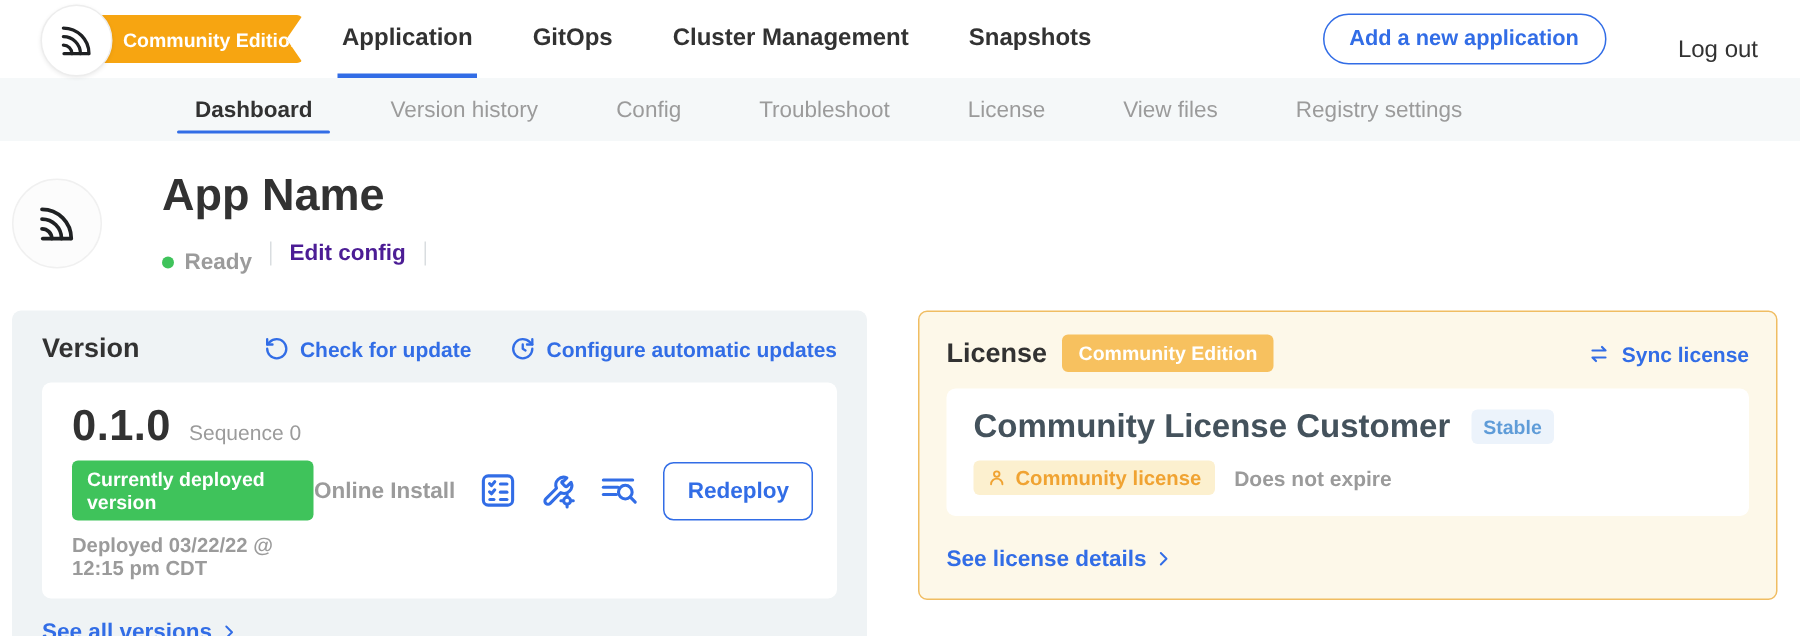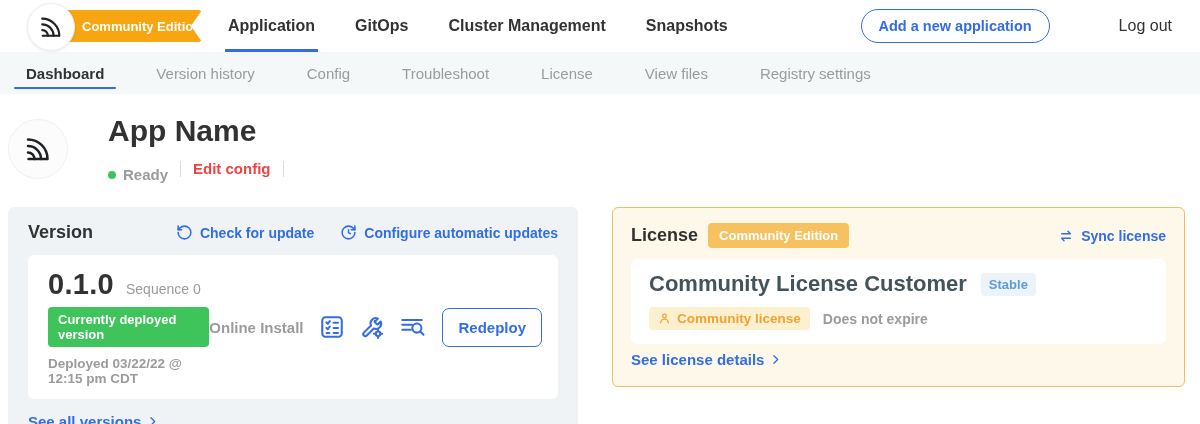--- a/index.html
+++ b/index.html
@@ -20,42 +20,42 @@
     clip-path:polygon(0 0,100% 0,calc(100% - 11px) 50%,100% 100%,0 100%);
   }
   .logo-circle{
     position:absolute;left:27px;top:3px;width:46px;height:46px;background:#fff;
     border:1px solid #ededed;border-radius:50%;display:flex;align-items:center;justify-content:center;
     box-shadow:0 1px 3px rgba(0,0,0,.08);z-index:2;
   }
   .nav-items{display:flex;align-items:stretch;height:52px;gap:40px;margin-left:16px;}
   .nav-item{display:flex;align-items:center;font-size:16px;font-weight:600;color:#323232;position:relative;cursor:pointer;}
   .nav-item.active::after{content:"";position:absolute;left:-3px;right:-3px;bottom:0;height:3px;background:#326de6;}
-  .topnav-right{margin-left:auto;display:flex;align-items:center;gap:30px;}
+  .topnav-right{margin-left:auto;display:flex;align-items:flex-end;gap:9px;}
   .add-app-btn{border:1.5px solid #326de6;color:#326de6;background:#fff;border-radius:18px;
     padding:8px 17px;font-size:14.5px;font-weight:bold;font-family:inherit;cursor:pointer;}
   .logout{font-size:16px;color:#323232;font-weight:500;cursor:pointer;padding-left:39px;}
 
   
-  .subnav{height:42px;background:#f5f8f9;display:flex;align-items:stretch;}
+  .subnav{height:42px;background:#f5f8f9;display:flex;align-items:stretch;padding-left:104px;}
   .subnav-item{display:flex;align-items:center;padding:0 26px;font-size:15px;color:#9b9b9b;position:relative;cursor:pointer;}
   .subnav-item.active{color:#323232;font-weight:bold;}
   .subnav-item.active::after{content:"";position:absolute;left:14px;right:14px;bottom:5px;height:2.5px;background:#326de6;border-radius:2px;}
 
   
   .app-header{display:flex;align-items:center;gap:40px;margin:20px 0 0 8px;}
   .app-avatar{width:58px;height:58px;border-radius:50%;background:#fcfcfc;border:1px solid #f0f0f0;
     display:flex;align-items:center;justify-content:center;}
   .app-title{font-size:30px;font-weight:bold;margin:0;line-height:1.1;}
   .app-status-row{display:flex;align-items:center;gap:12px;margin-top:7px;}
   .status-wrap{display:flex;align-items:center;gap:7px;margin-top:12px;}
   .status-dot{width:8px;height:8px;border-radius:50%;background:#3fc35b;}
   .status-text{font-size:15px;color:#9b9b9b;font-weight:600;}
   .v-divider{width:1px;height:16px;background:#d9dde0;}
-  .edit-config{color:#ef4444;font-weight:bold;font-size:15px;cursor:pointer;}
+  .edit-config{color:#4c1d95;font-weight:bold;font-size:15px;cursor:pointer;}
 
   
   .cards{display:flex;align-items:flex-start;gap:34px;margin:24px 15px 0 8px;}
   .card-head{display:flex;align-items:center;}
   .card-title{font-size:18px;font-weight:bold;color:#323232;}
   .icon-link{display:inline-flex;align-items:center;gap:7px;color:#326de6;font-size:14px;font-weight:bold;cursor:pointer;white-space:nowrap;}
   .see-link{display:inline-flex;align-items:center;gap:5px;color:#326de6;font-size:15px;font-weight:bold;cursor:pointer;}
 
   .version-card{width:570px;flex:none;background:#eff3f5;border-radius:6px;padding:15px 20px 17px;box-sizing:border-box;}
   .head-links{margin-left:auto;display:flex;gap:26px;}
@@ -76,21 +76,21 @@
   .license-card{flex:1;background:#fdf8e9;border:1px solid #f0bd62;border-radius:6px;padding:15px 18px 17px;box-sizing:border-box;}
   .edition-badge{background:#f7c15f;color:#fff;font-size:13px;font-weight:bold;border-radius:4px;padding:5px 11px;margin-left:10px;}
   .license-inner{background:#fff;border-radius:6px;margin-top:11px;padding:12px 18px 14px;}
   .customer-row{display:flex;align-items:center;gap:14px;}
   .customer-name{font-size:22px;font-weight:bold;color:#44525c;}
   .stable-badge{background:#ecf3fb;color:#5f9cd8;font-size:13px;font-weight:600;border-radius:4px;padding:4px 8px;}
   .license-meta-row{display:flex;align-items:center;gap:13px;margin-top:10px;}
   .license-type-badge{display:inline-flex;align-items:center;gap:6px;background:#fcf0cf;color:#f0a332;
     font-size:13.5px;font-weight:bold;border-radius:4px;padding:4px 9px;}
   .expire-text{font-size:14px;color:#9b9b9b;font-weight:600;}
-  .license-card .see-link{margin-top:7px;}
+  .license-card .see-link{margin-top:20px;}
 </style>
 </head>
 <body>
 
 <div class="topnav">
   <div class="logo-area">
     <div class="ribbon">
       <span>Community Edition</span>
     </div>
     <div class="logo-circle">

